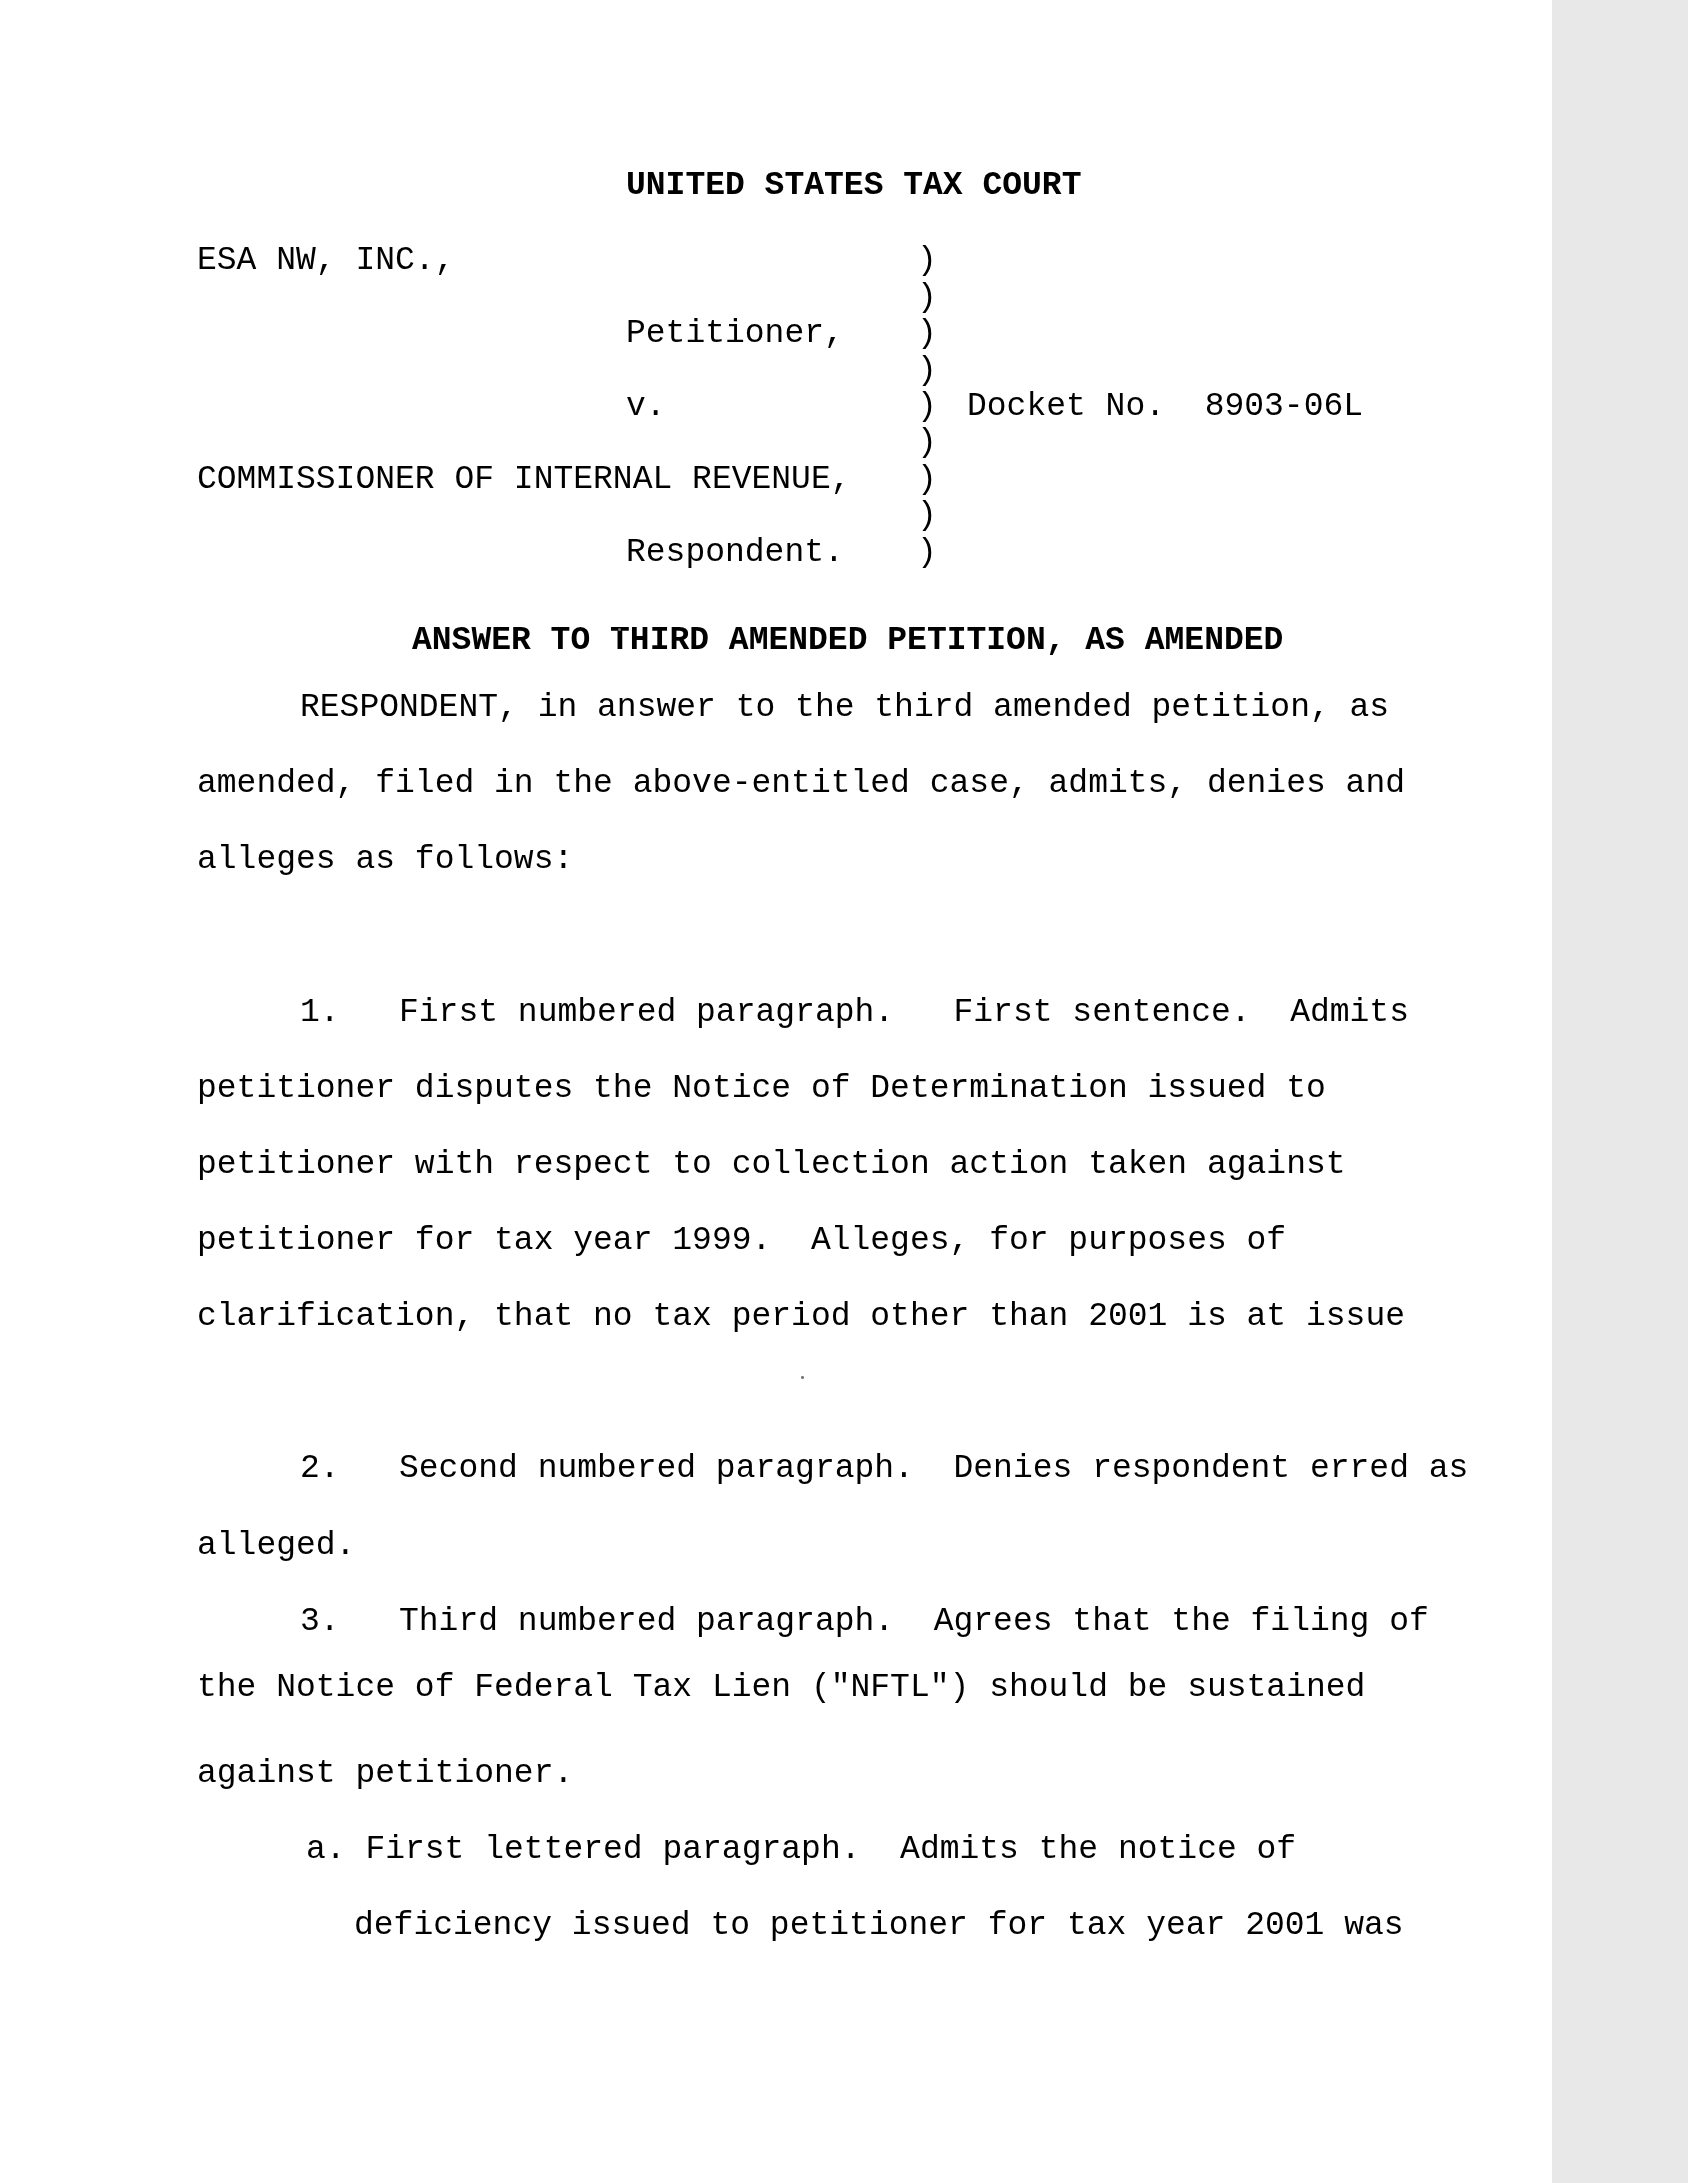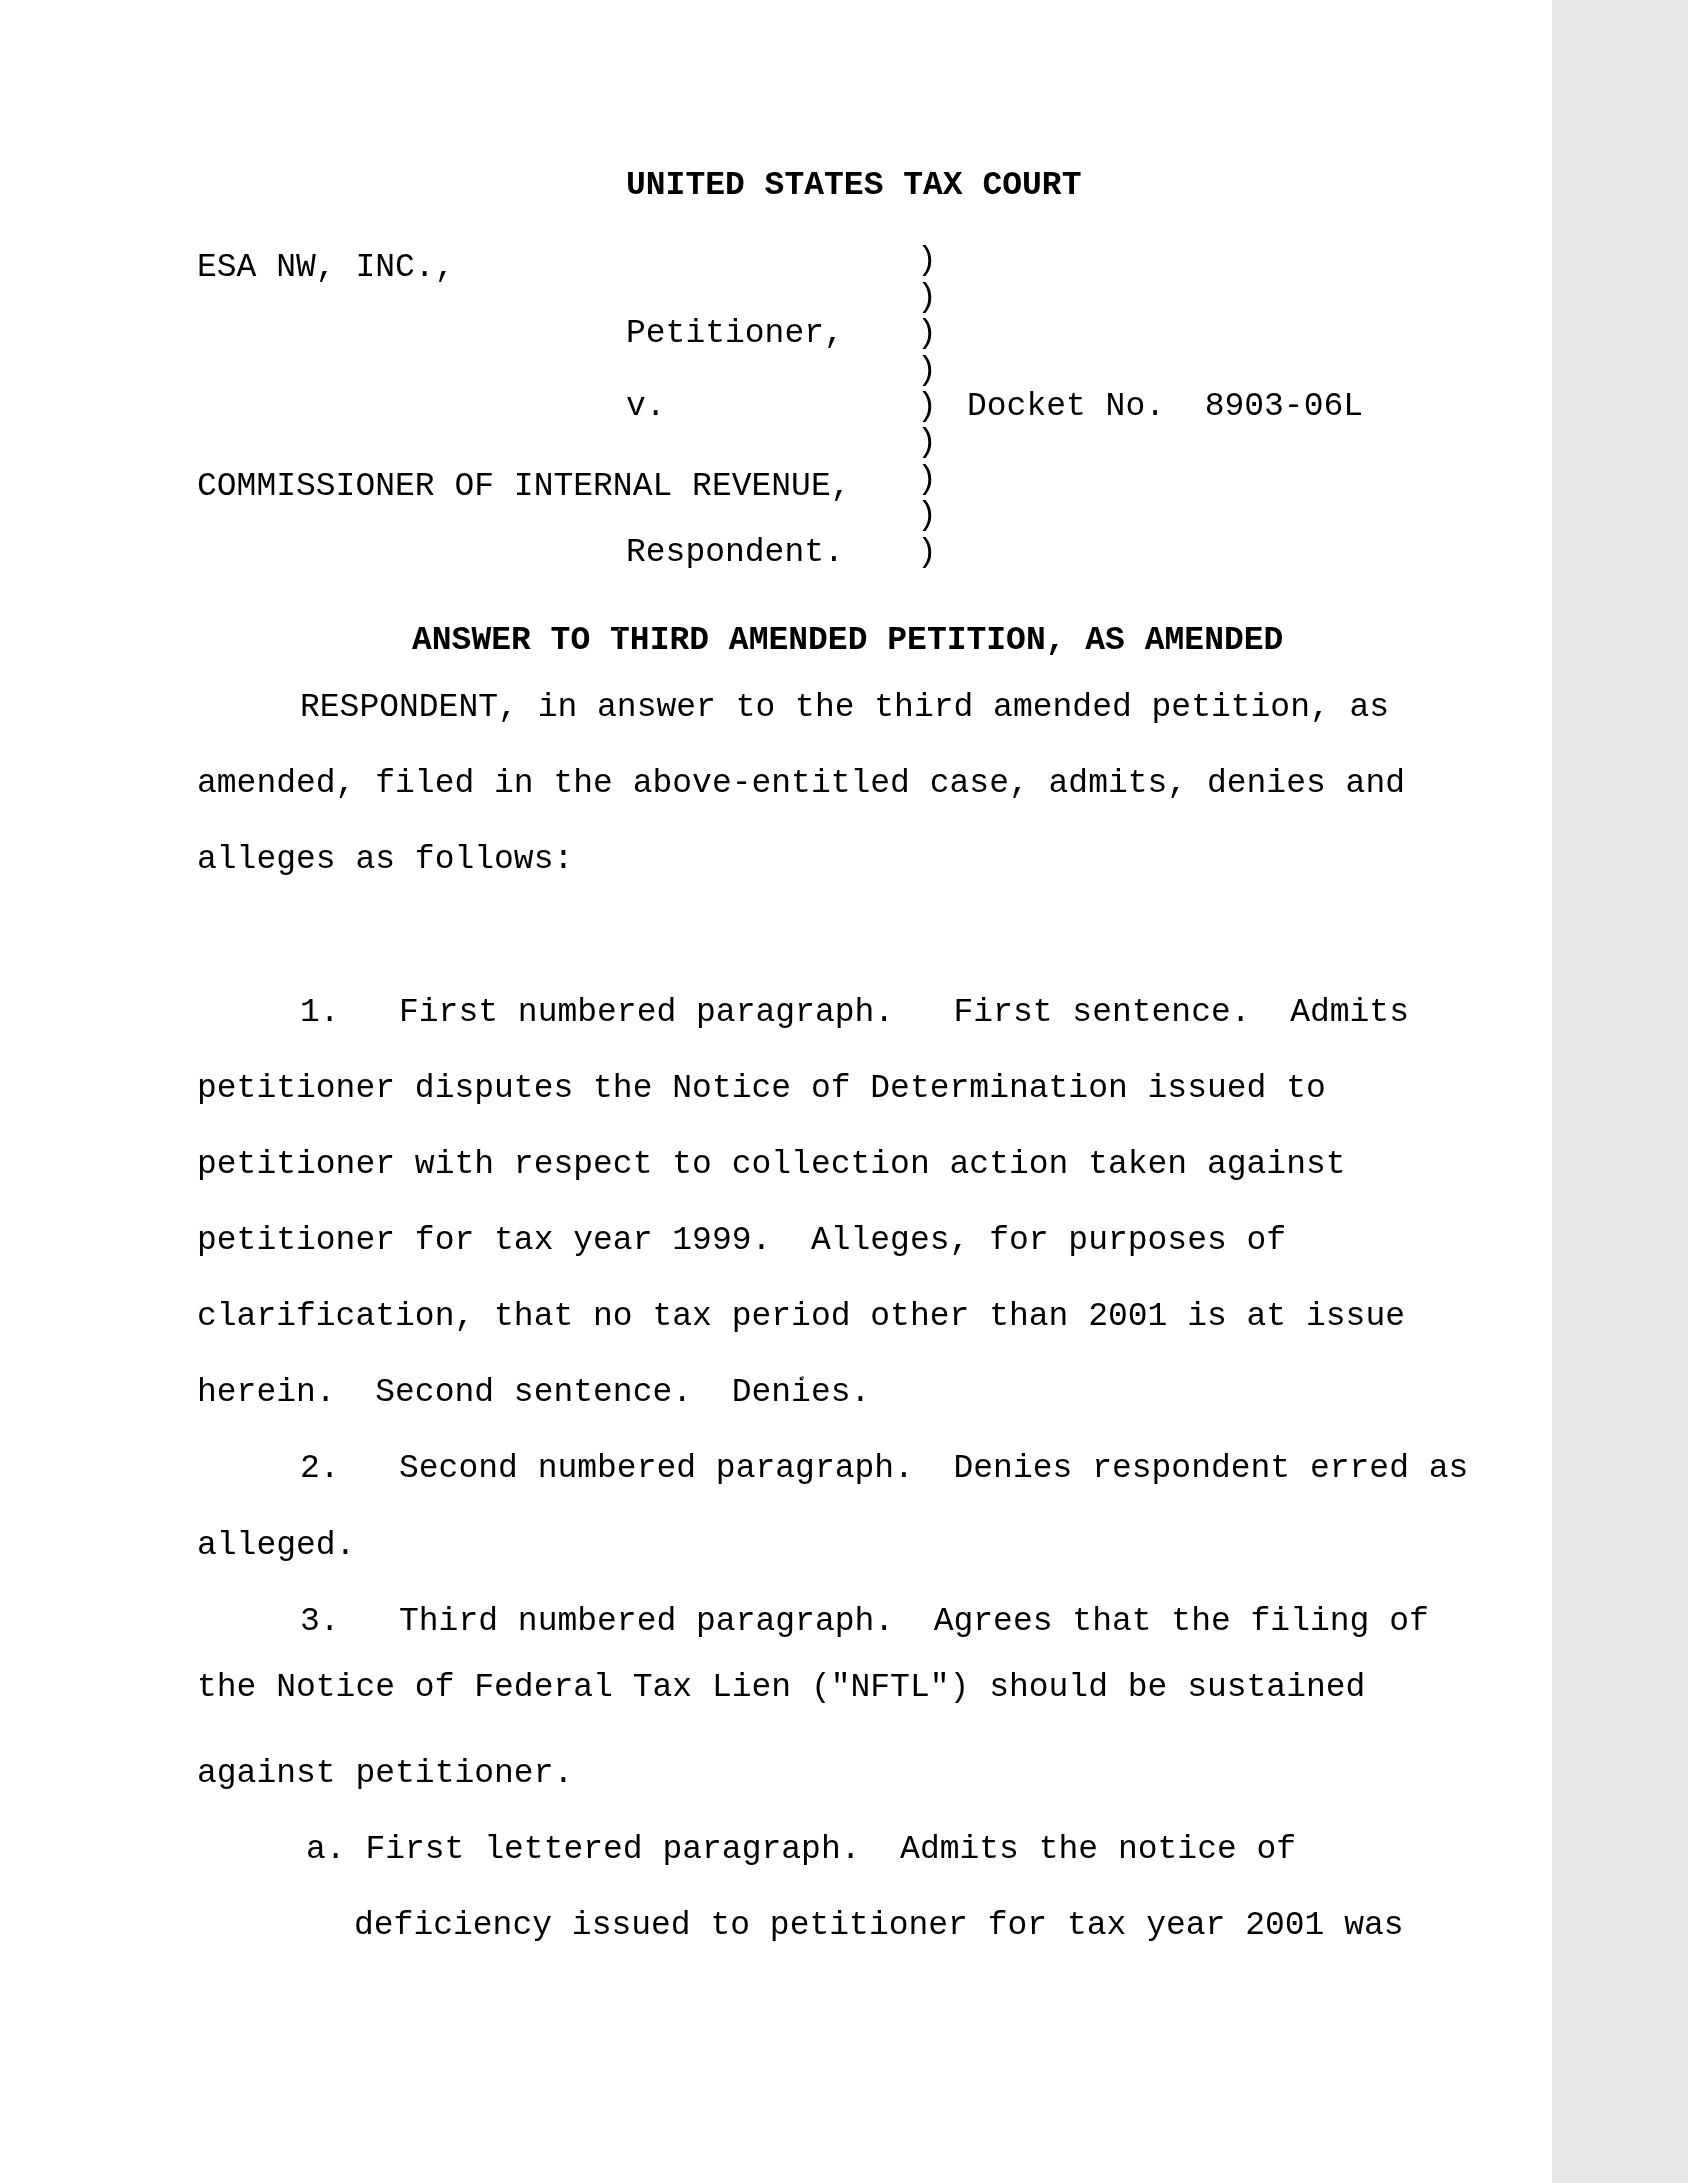--- a/index.html
+++ b/index.html
@@ -23,21 +23,21 @@
     white-space: pre;
     letter-spacing: 0;
   }
   .bold { font-weight: bold; }
   
   .margin  { left: 197px; }   
   .tab     { left: 300px; }   
   .alpha   { left: 306px; }   
   .alphac  { left: 354px; }   
   .calabel { left: 626px; }   
-  .cname   { left: 197px; margin-top: 7px; }   
+  .cname   { left: 197px; }   
   .paren   { left: 917px; }  
   .docket  { left: 967px; }  
   .speck {
     position: absolute;
     background: #777777;
     border-radius: 50%;
   }
 </style>
 </head>
 <body>
@@ -67,21 +67,20 @@
   <div class="ln bold" style="top:622px; left:412px">ANSWER TO THIRD AMENDED PETITION, AS AMENDED</div>
 
   <div class="ln tab" style="top:689px">RESPONDENT, in answer to the third amended petition, as</div>
   <div class="ln margin" style="top:765px">amended, filed in the above-entitled case, admits, denies and</div>
   <div class="ln margin" style="top:841px">alleges as follows:</div>
   <div class="ln tab" style="top:994px">1.   First numbered paragraph.   First sentence.  Admits</div>
   <div class="ln margin" style="top:1070px">petitioner disputes the Notice of Determination issued to</div>
   <div class="ln margin" style="top:1146px">petitioner with respect to collection action taken against</div>
   <div class="ln margin" style="top:1222px">petitioner for tax year 1999.  Alleges, for purposes of</div>
   <div class="ln margin" style="top:1298px">clarification, that no tax period other than 2001 is at issue</div>
-  <div class="ln margin" style="top:1374px">herein.  Second sentence.  Denies.</div>
   <div class="ln tab" style="top:1450px">2.   Second numbered paragraph.  Denies respondent erred as</div>
   <div class="ln margin" style="top:1527px">alleged.</div>
   <div class="ln tab" style="top:1603px">3.   Third numbered paragraph.  Agrees that the filing of</div>
   <div class="ln margin" style="top:1669px">the Notice of Federal Tax Lien ("NFTL") should be sustained</div>
   <div class="ln margin" style="top:1755px">against petitioner.</div>
   <div class="ln alpha" style="top:1831px">a. First lettered paragraph.  Admits the notice of</div>
   <div class="ln alphac" style="top:1907px">deficiency issued to petitioner for tax year 2001 was</div>
 
   <div class="speck" style="top:628px; left:618px; width:3.3px; height:3.3px"></div>
   <div class="speck" style="top:1376px; left:801px; width:2.6px; height:2.6px"></div>

